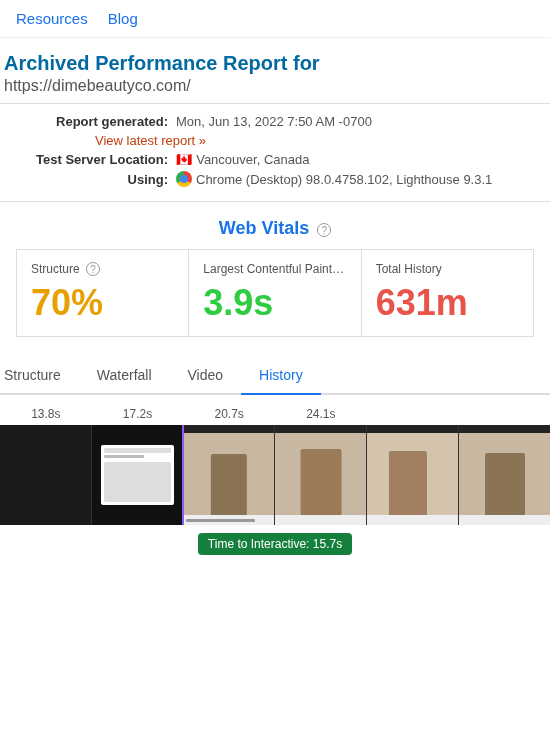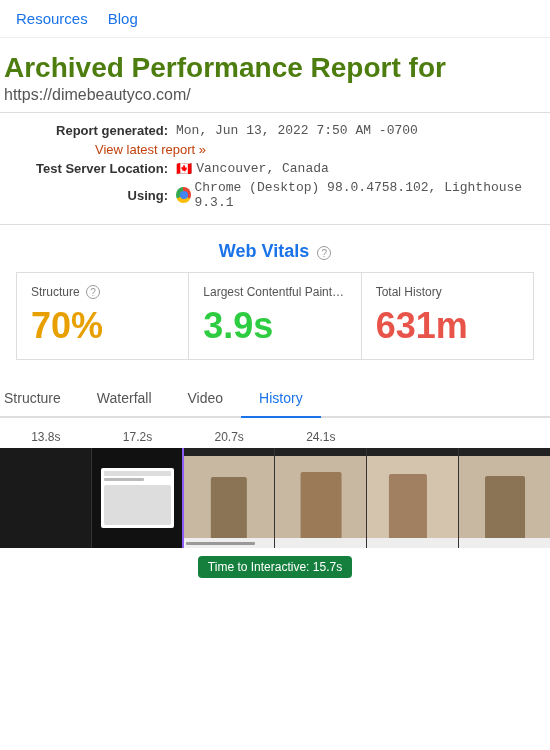--- a/index.html
+++ b/index.html
@@ -24,23 +24,23 @@
       color: #1a73e8;
       text-decoration: none;
       font-size: 15px;
     }
 
     
     .page-header {
       padding: 14px 16px 8px 4px;
     }
     .page-header h1 {
-      font-size: 28px;
+      font-size: 20px;
       font-weight: 600;
-      color: #4d7c0f;
+      color: #0369a1;
       white-space: nowrap;
       overflow: hidden;
     }
     .page-header .url {
       font-size: 16px;
       color: #555;
       margin-top: 2px;
     }
 
     
@@ -57,21 +57,21 @@
       color: #555;
       margin-bottom: 4px;
     }
     .meta-label {
       font-weight: 600;
       color: #333;
       min-width: 160px;
       text-align: right;
       padding-right: 8px;
     }
-    .meta-value { color: #555; font-family: Liberation Mono, monospace; }
+    .meta-value { color: #555; }
     .meta-link {
       color: #c2410c;
       text-decoration: none;
       font-size: 13px;
       margin-left: 79px;
       display: block;
       margin-bottom: 4px;
     }
     .flag { margin-right: 4px; }
 

